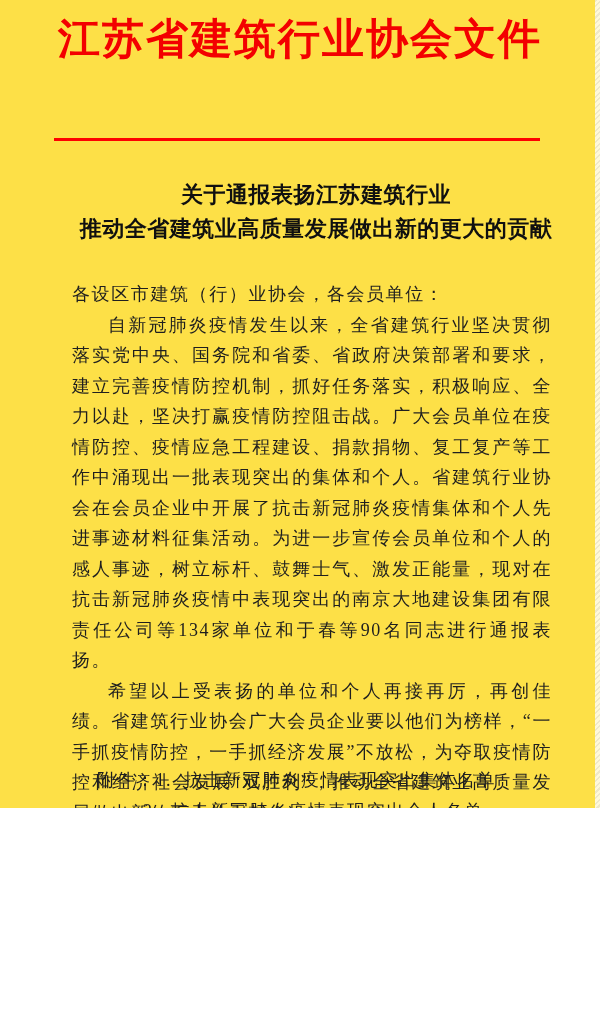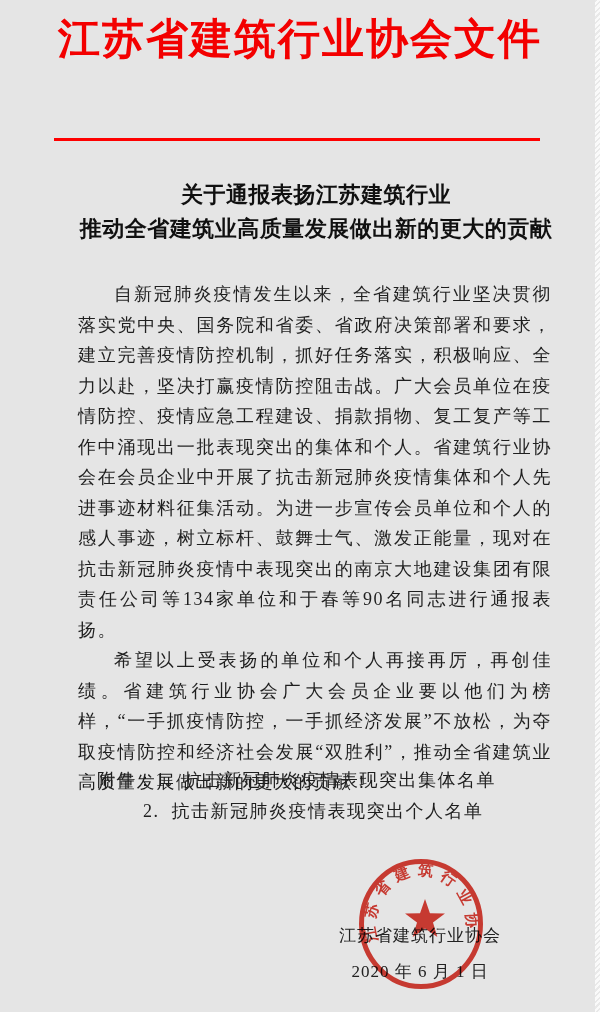--- a/index.html
+++ b/index.html
@@ -1,17 +1,17 @@
 <!DOCTYPE html>
 <html><head>
 <meta charset="utf-8">
 <style>
   html,body{margin:0;padding:0;background:#fff;}
   .page{
-    position:relative; width:600px; height:1012px; background:#e5e5e5;
+    position:relative; width:600px; height:808px; background:#fde047;
     font-family:"Liberation Serif","DejaVu Serif",serif; overflow:hidden;
   }
   .header-title{
     position:absolute; top:11px; left:0; width:100%; text-align:center;
     font-size:42px; font-weight:bold; color:#f30000; letter-spacing:2px; line-height:56px;
   }
   .doc-number{
     position:absolute; top:99px; left:0; width:100%; text-align:center;
     font-size:17px; color:#2b2b2b; letter-spacing:1px;
   }
@@ -21,21 +21,21 @@
   .doc-title{
     position:absolute; top:178px; left:16px; width:100%; text-align:center;
     font-size:22px; font-weight:bold; color:#101010; line-height:34px; letter-spacing:0.5px;
   }
   .body-text{
     position:absolute; top:279px; left:72px; width:480px;
     font-size:18px; line-height:30.5px; letter-spacing:1.6px;
     color:#1f1f1f; text-align:justify;
   }
   .body-text p{margin:0;}
-  .body-text p.indent{text-indent:2em;margin-left:6px;}
+  .body-text p.indent{text-indent:2em;}
   .attachments{
     position:absolute; top:765px; left:97px; width:440px;
     font-size:18px; line-height:31px; letter-spacing:1.5px; color:#1f1f1f;
   }
   .attachment-row{white-space:nowrap;}
   .attachment-row.second{margin-left:46px;}
   .attachment-num{margin-right:12px;}
   .signature{
     position:absolute; top:924px; left:270px; width:300px; text-align:center;
     font-size:17px; color:#222; letter-spacing:1px;
@@ -67,20 +67,21 @@
 
 
   <div class="red-rule"></div>
 
   <div class="doc-title">
     <div>关于通报表扬江苏建筑行业</div>
     <div>推动全省建筑业高质量发展做出新的更大的贡献</div>
   </div>
 
   <div class="body-text">
+    <p>各设区市建筑（行）业协会，各会员单位：</p>
     <p class="indent">自新冠肺炎疫情发生以来，全省建筑行业坚决贯彻落实党中央、国务院和省委、省政府决策部署和要求，建立完善疫情防控机制，抓好任务落实，积极响应、全力以赴，坚决打赢疫情防控阻击战。广大会员单位在疫情防控、疫情应急工程建设、捐款捐物、复工复产等工作中涌现出一批表现突出的集体和个人。省建筑行业协会在会员企业中开展了抗击新冠肺炎疫情集体和个人先进事迹材料征集活动。为进一步宣传会员单位和个人的感人事迹，树立标杆、鼓舞士气、激发正能量，现对在抗击新冠肺炎疫情中表现突出的南京大地建设集团有限责任公司等134家单位和于春等90名同志进行通报表扬。</p>
     <p class="indent">希望以上受表扬的单位和个人再接再厉，再创佳绩。省建筑行业协会广大会员企业要以他们为榜样，“一手抓疫情防控，一手抓经济发展”不放松，为夺取疫情防控和经济社会发展“双胜利”，推动全省建筑业高质量发展做出新的更大的贡献！</p>
   </div>
 
   <div class="attachments">
     <div class="attachment-row">
       <span>附件：</span><span class="attachment-num">1.</span><span>抗击新冠肺炎疫情表现突出集体名单</span>
     </div>
     <div class="attachment-row second">
       <span class="attachment-num">2.</span><span>抗击新冠肺炎疫情表现突出个人名单</span>

